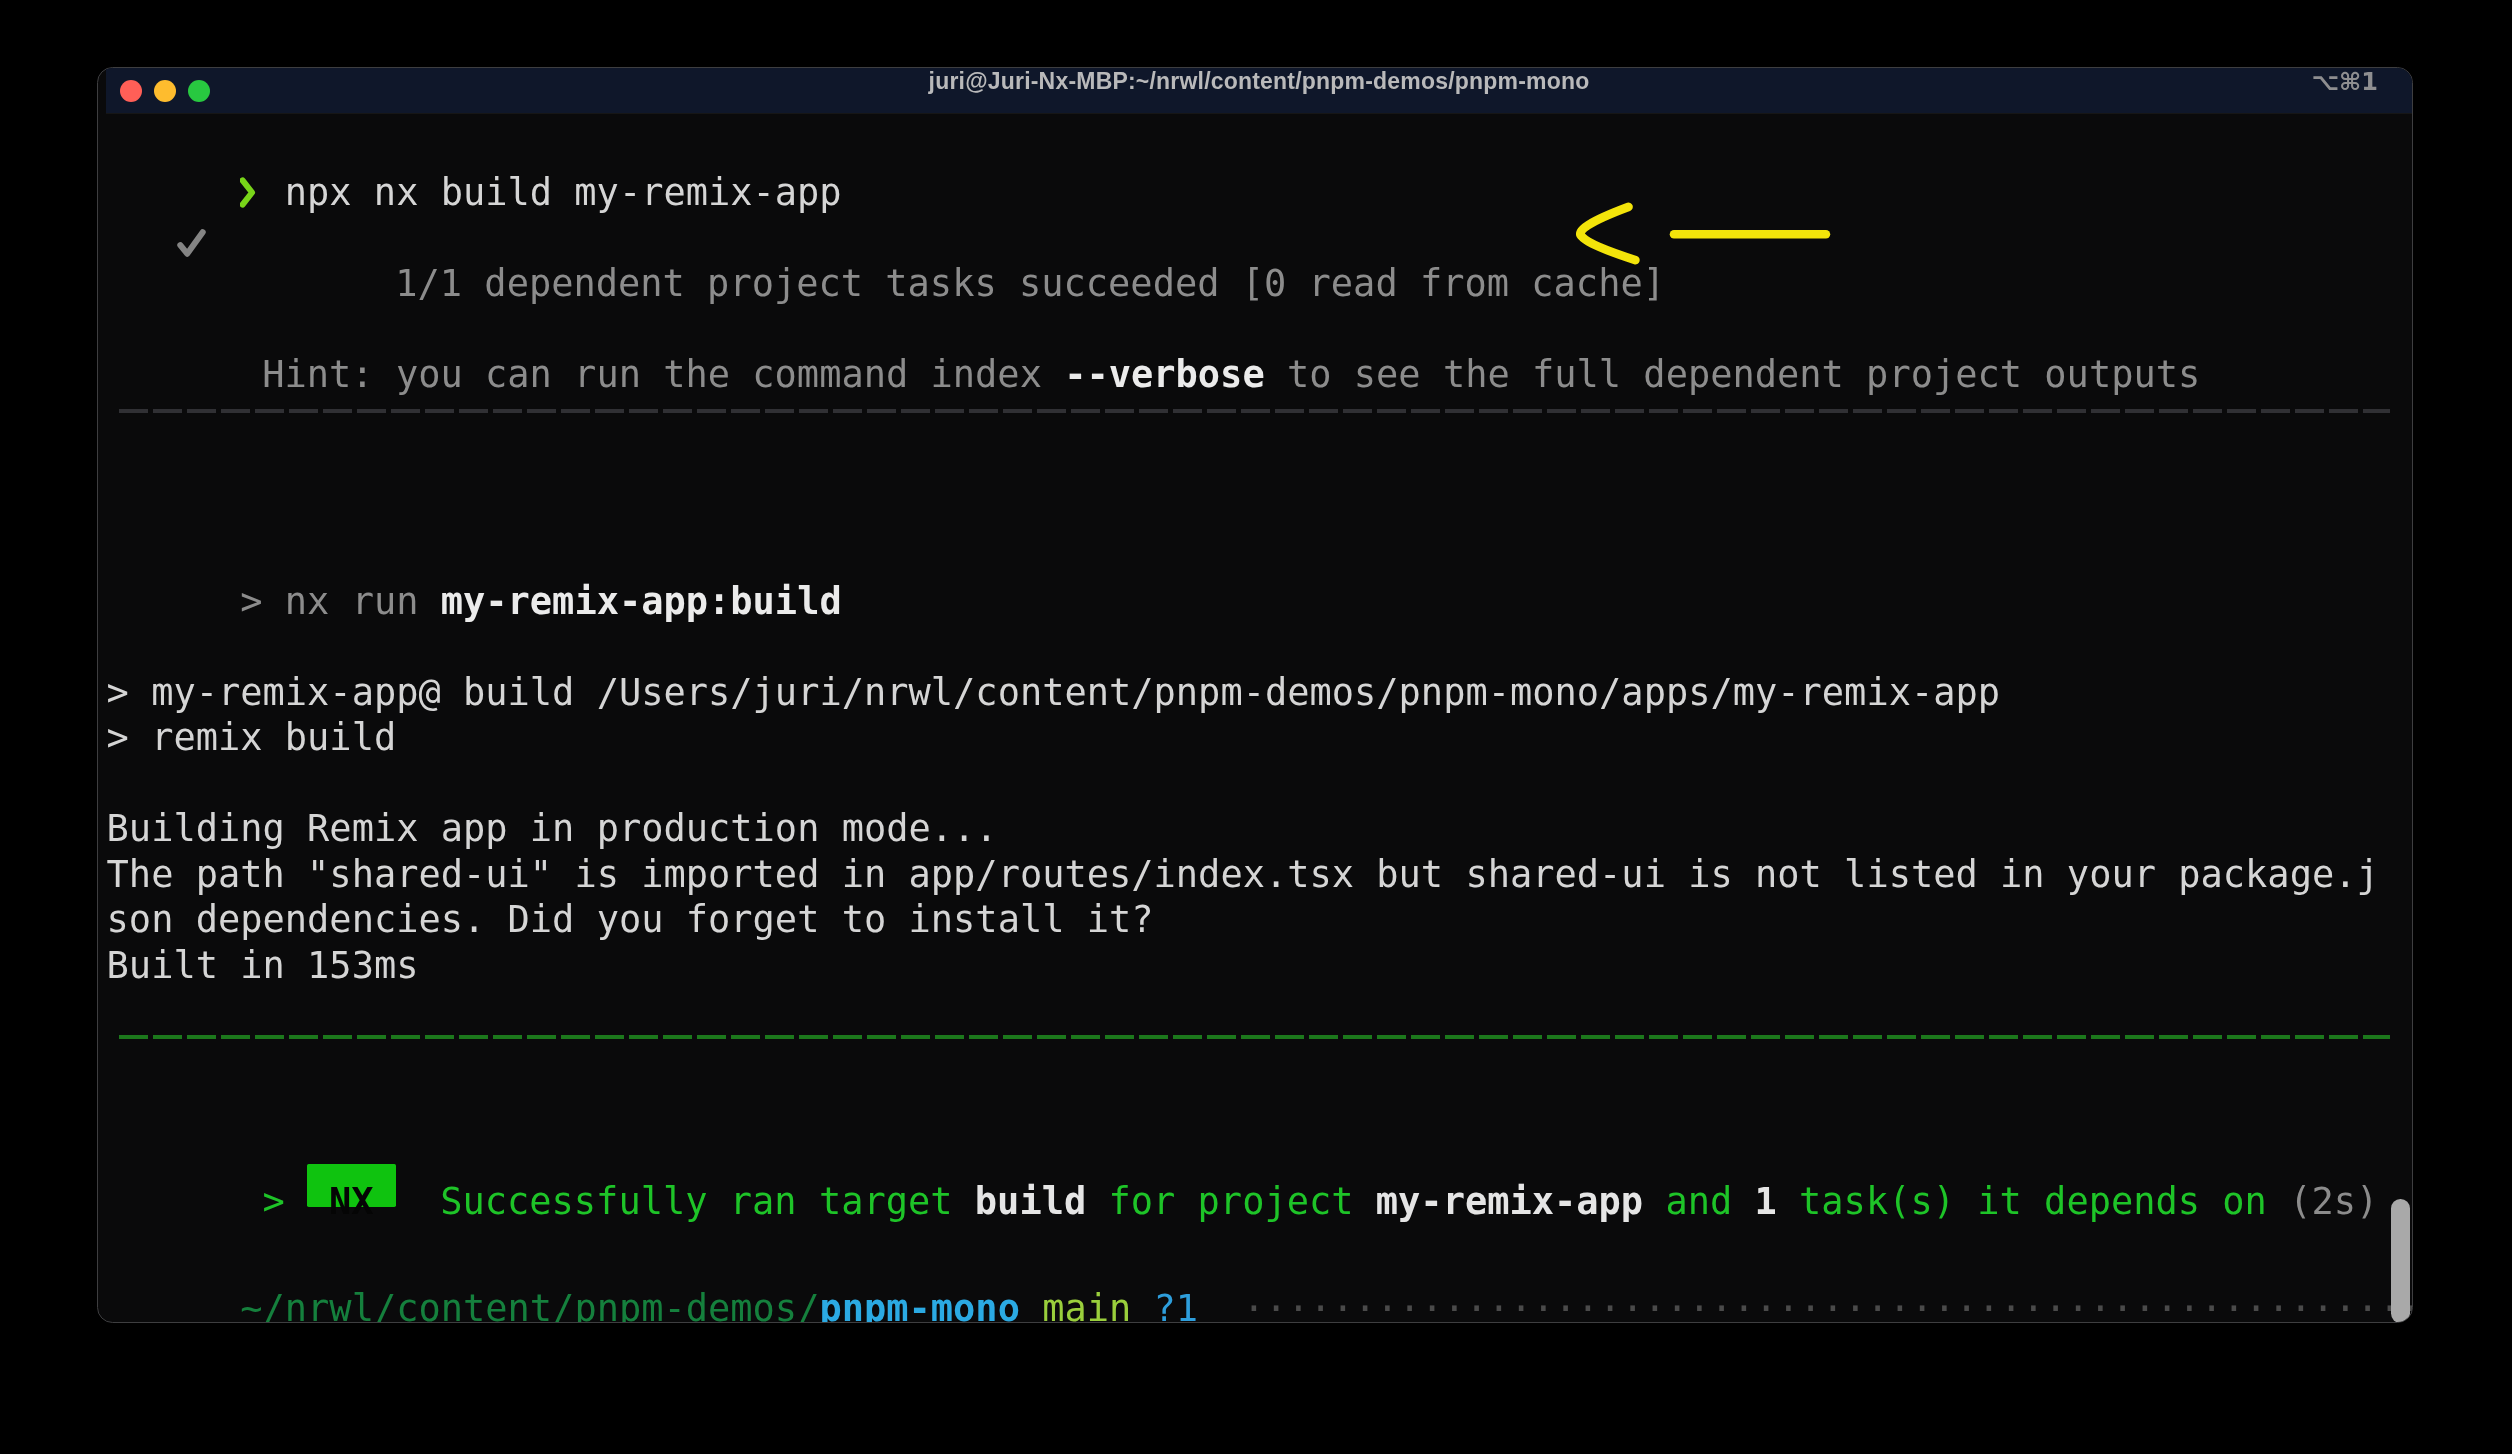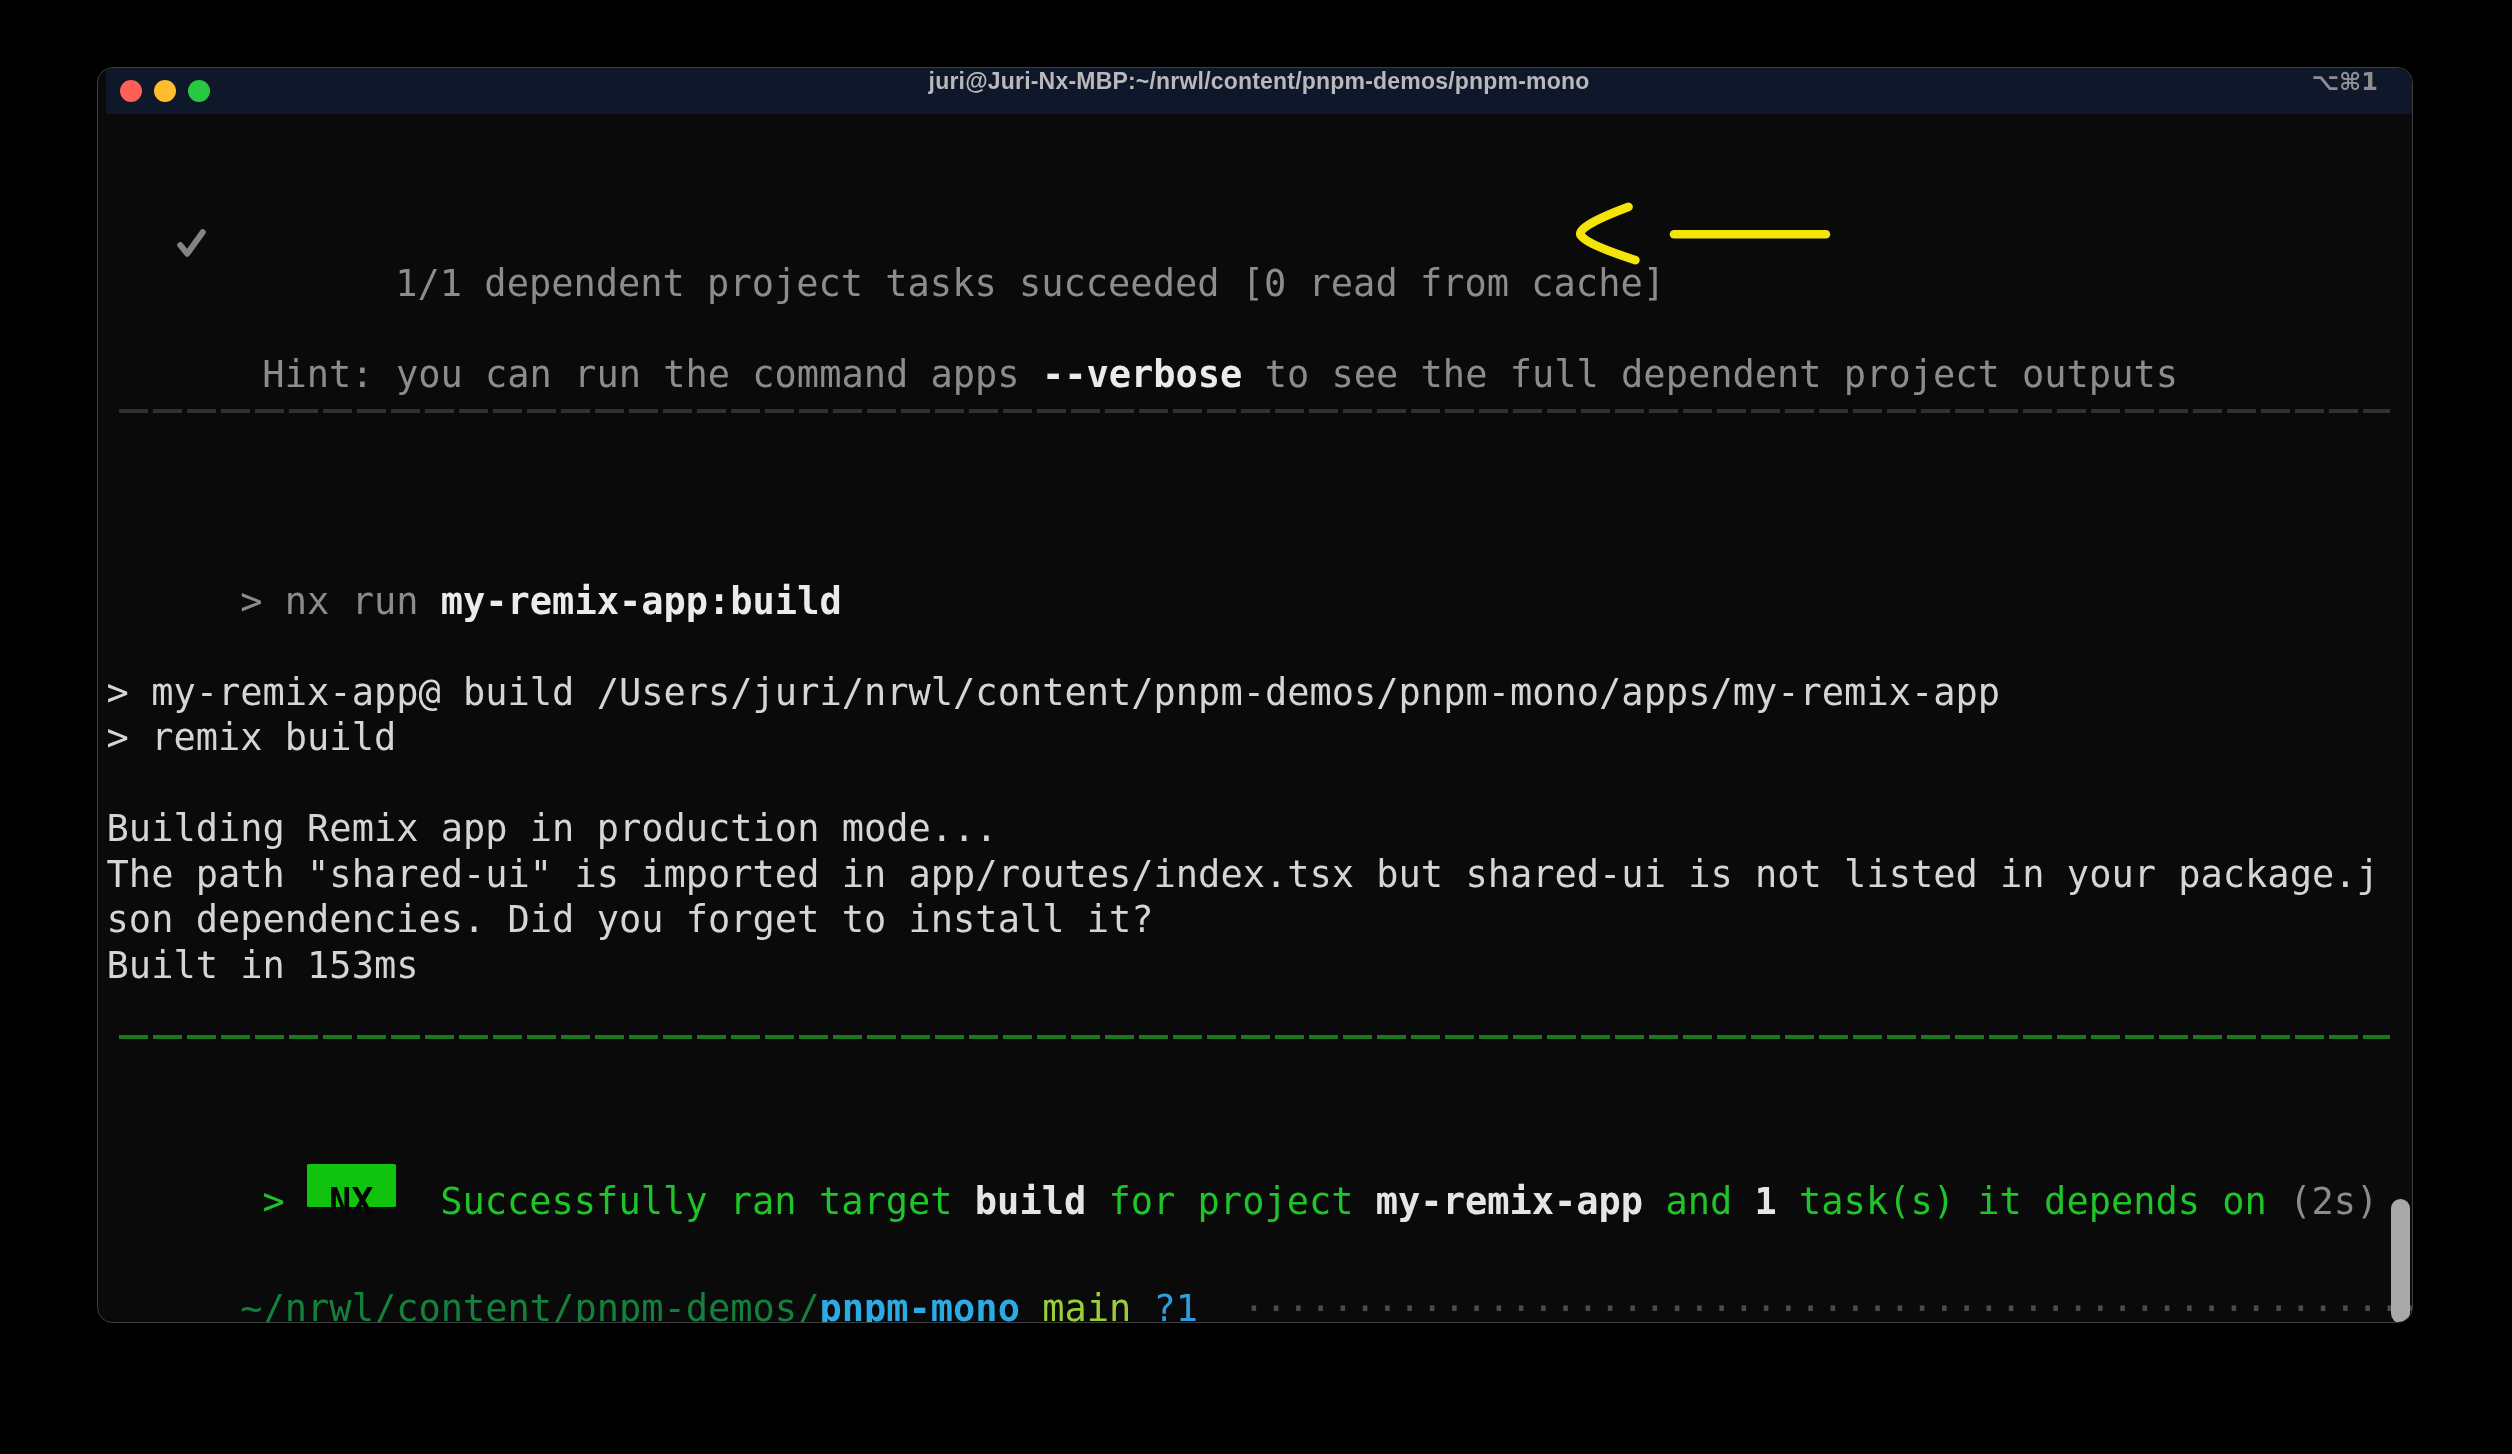--- a/index.html
+++ b/index.html
@@ -66,29 +66,34 @@
   <div class="titlebar">
     <div class="traffic t-red"></div>
     <div class="traffic t-yellow"></div>
     <div class="traffic t-green"></div>
     <div class="title-text">juri@Juri-Nx-MBP:~/nrwl/content/pnpm-demos/pnpm-mono</div>
     <div class="shortcut">⌥⌘1</div>
   </div>
 
   <div class="term">
 
+    <div class="line" style="top:8.6px">
+      <span class="chev"><svg width="15.5" height="31" viewBox="0 0 18 36">
+            <polyline points="3,4 14,18 3,32" fill="none" stroke="#78d419" stroke-width="7" stroke-linecap="round" stroke-linejoin="round"></polyline>
+          </svg></span><span class="cmdtext">npx nx build my-remix-app</span>
+    </div>
 
     <div class="line checkline dim" style="top:100px">
       <span class="check-svg"><svg width="31" height="31" viewBox="0 0 36 36">
             <path d="M5 21 L13 31 L31 6" fill="none" stroke="#848484" stroke-width="7" stroke-linecap="round" stroke-linejoin="round"></path>
           </svg></span><span class="ct">1/1 dependent project tasks succeeded [0 read from cache]</span>
     </div>
 
     <div class="line hintline dim" style="top:191px">
-      <span class="hl">Hint: you can run the command apps </span><span class="bright">--verbose</span><span> to see the full dependent project outputs</span>
+      <span class="hl">Hint: you can run the command index </span><span class="bright">--verbose</span><span> to see the full dependent project outputs</span>
     </div>
 
     <div class="sep" style="top:294px"></div>
 
     <div class="line dim" style="top:418px">
       <span>&gt; nx run </span><span class="bright">my-remix-app:build</span>
     </div>
 
     <div class="line" style="top:600px">&gt; remix build</div>
     <div class="line" style="top:555px">&gt; my-remix-app@ build /Users/juri/nrwl/content/pnpm-demos/pnpm-mono/apps/my-remix-app</div>

